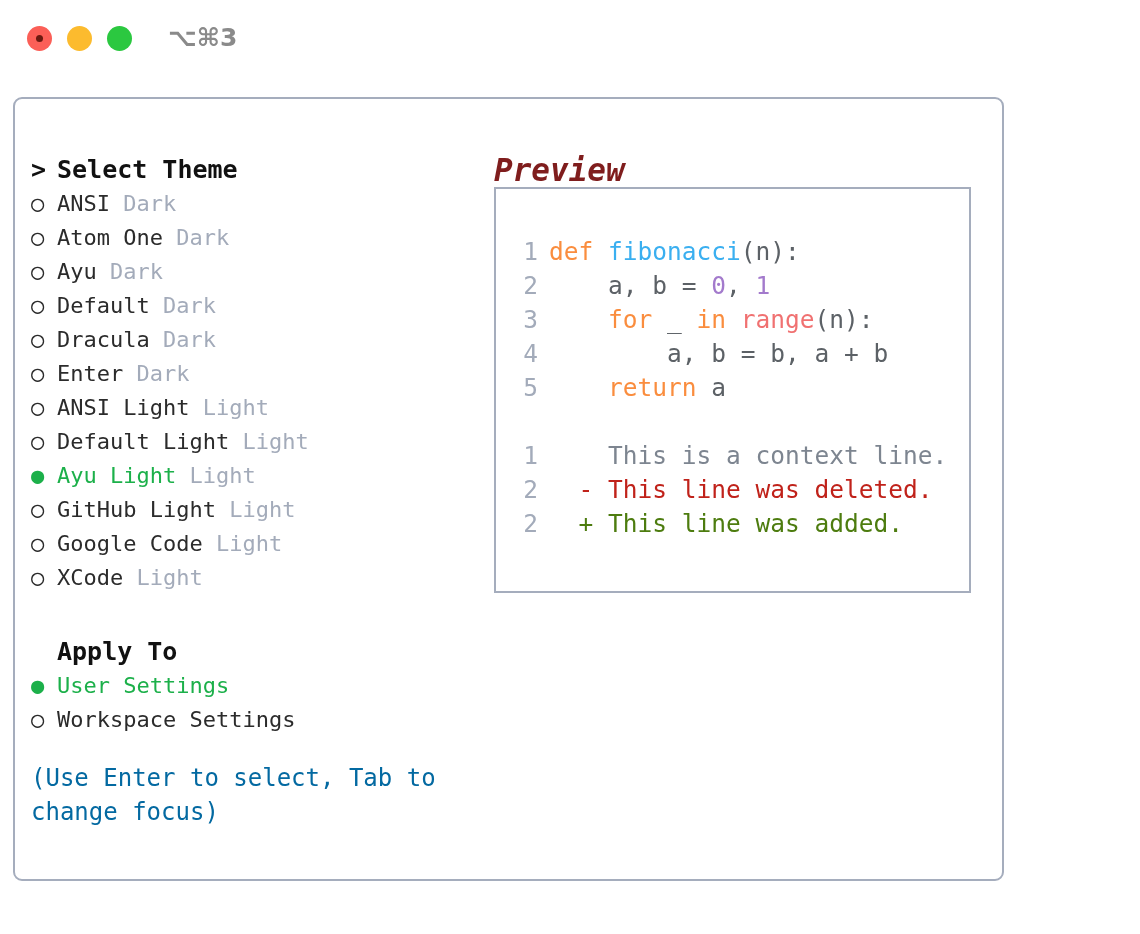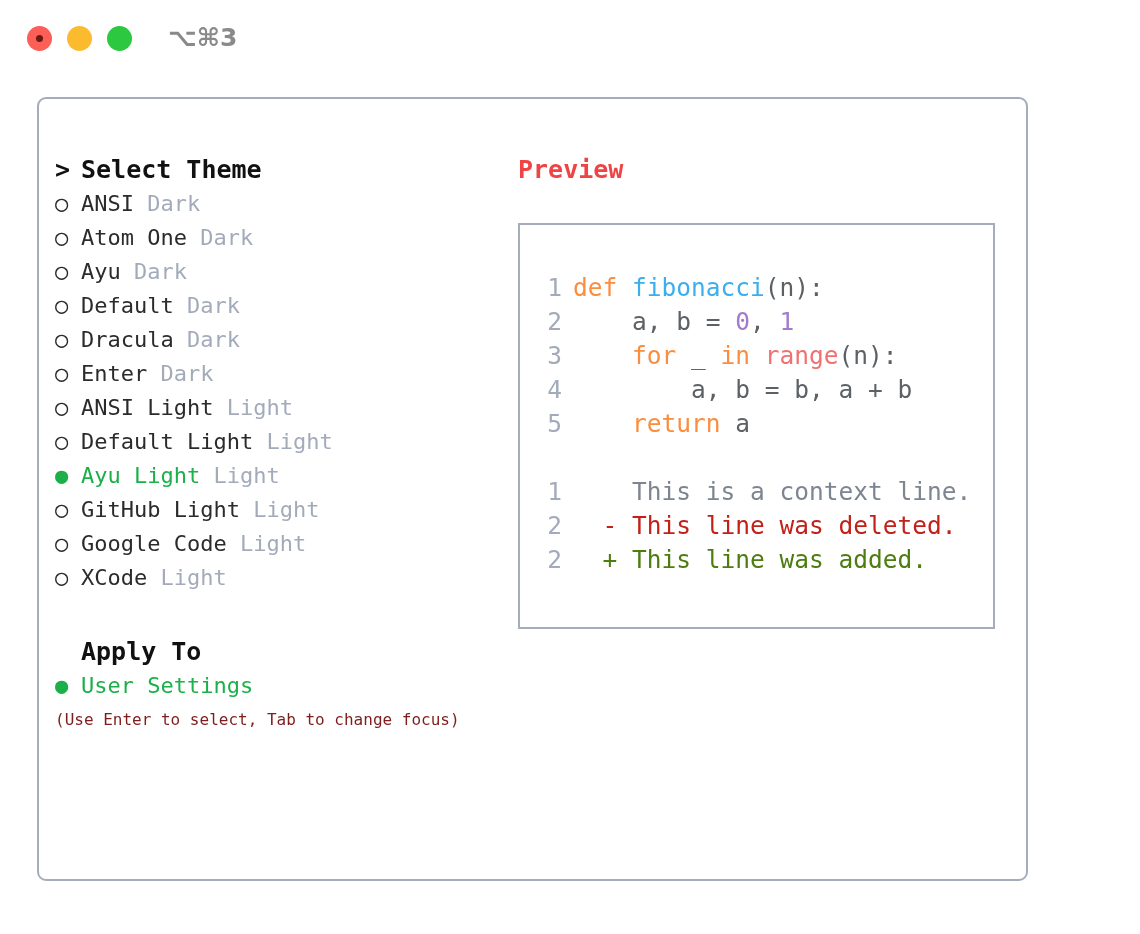--- a/index.html
+++ b/index.html
@@ -57,21 +57,21 @@
     font-weight: bold;
     color: #8a8a8a;
     letter-spacing: 0px;
     white-space: nowrap;
     font-family: "DejaVu Sans", "Liberation Sans", sans-serif;
   }
 
   
   #card {
     position: absolute;
-    left: 37px;
+    left: 13px;
     top: 97px;
     width: 991px;
     height: 784px;
     border: 2px solid #a5adbd;
     border-radius: 9px;
     box-sizing: border-box;
     background: #ffffff;
   }
 
   
@@ -110,41 +110,42 @@
     white-space: nowrap;
   }
   .section-header .caret {
     display: inline-block;
     width: 26px;
   }
   .section-header.plain .caret { color: transparent; }
   .spacer-lg { height: 40px; }
 
   #hint {
-    font-size: 16px;
-    line-height: 34px;
-    color: #7f1d1d;
+    margin-top: 24px;
+    font-size: 24px;
+    line-height: 34px;
+    color: #0369a1;
     width: 420px;
   }
 
   
   #right-col {
     position: absolute;
     left: 479px;
     top: 54px;
     width: 490px;
   }
   #preview-title {
-    font-size: 25px;
+    font-size: 31px;
     font-weight: bold;
-    color: #ef4444;
-    line-height: 34px;
+    color: #7f1d1d;
+    line-height: 34px;
+    font-style: italic;
   }
   #preview-box {
-    margin-top: 36px;
     width: 477px;
     height: 406px;
     border: 2px solid #a5adbd;
     box-sizing: border-box;
     background: #ffffff;
     position: relative;
   }
   #code {
     position: absolute;
     left: 16px;
@@ -208,20 +209,21 @@
         </div>
 
       <div class="spacer-lg"></div>
 
       <div class="section-header plain">
         <span class="caret">&gt;</span><span>Apply To</span>
       </div>
 
       <div id="apply-items">
           <div class="row selected"><span class="bullet">●</span><span class="label">User Settings</span></div>
+          <div class="row"><span class="bullet">○</span><span class="label">Workspace Settings</span></div>
         </div>
 
       <div id="hint">(Use Enter to select, Tab to change focus)</div>
     </div>
 
     <div id="right-col">
       <div id="preview-title">Preview</div>
       <div id="preview-box">
         <div id="code"><span class="cl"><span class="ln">1</span><span class="k">def</span><span class="pn"> </span><span class="fn">fibonacci</span><span class="pn">(n):</span></span><span class="cl"><span class="ln">2</span><span class="pn">    a, b = </span><span class="num">0</span><span class="pn">, </span><span class="num">1</span></span><span class="cl"><span class="ln">3</span><span class="pn">    </span><span class="k">for</span><span class="pn"> _ </span><span class="k">in</span><span class="pn"> </span><span class="bi">range</span><span class="pn">(n):</span></span><span class="cl"><span class="ln">4</span><span class="pn">        a, b = b, a + b</span></span><span class="cl"><span class="ln">5</span><span class="pn">    </span><span class="k">return</span><span class="pn"> a</span></span><span class="blank"></span><span class="cl"><span class="ln">1</span><span class="ctx">    This is a context line.</span></span><span class="cl"><span class="ln">2</span><span class="del">  - This line was deleted.</span></span><span class="cl"><span class="ln">2</span><span class="add">  + This line was added.</span></span></div>
       </div>

